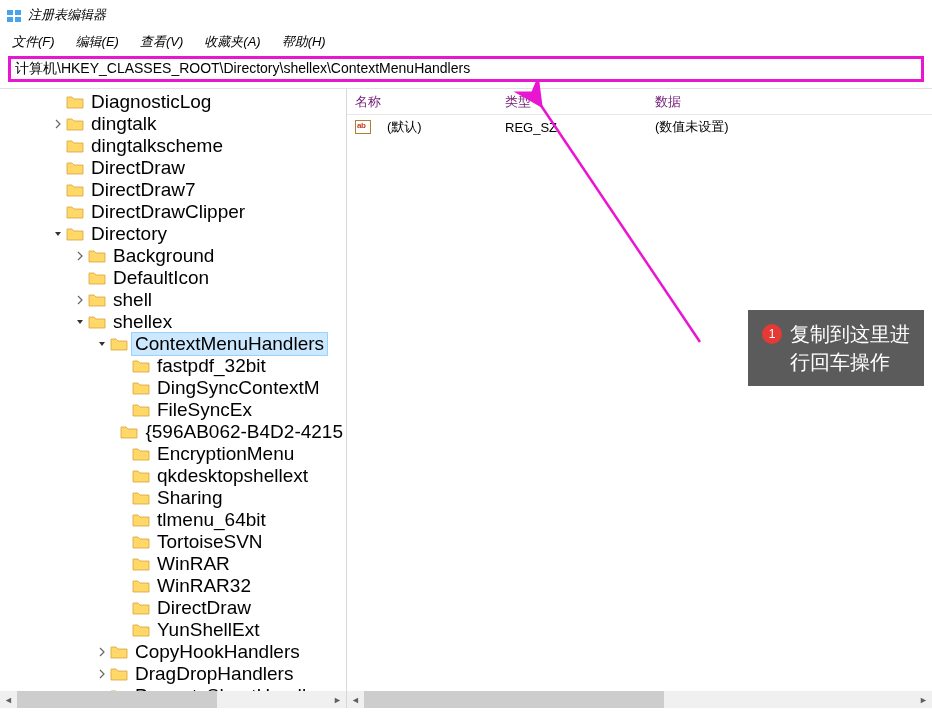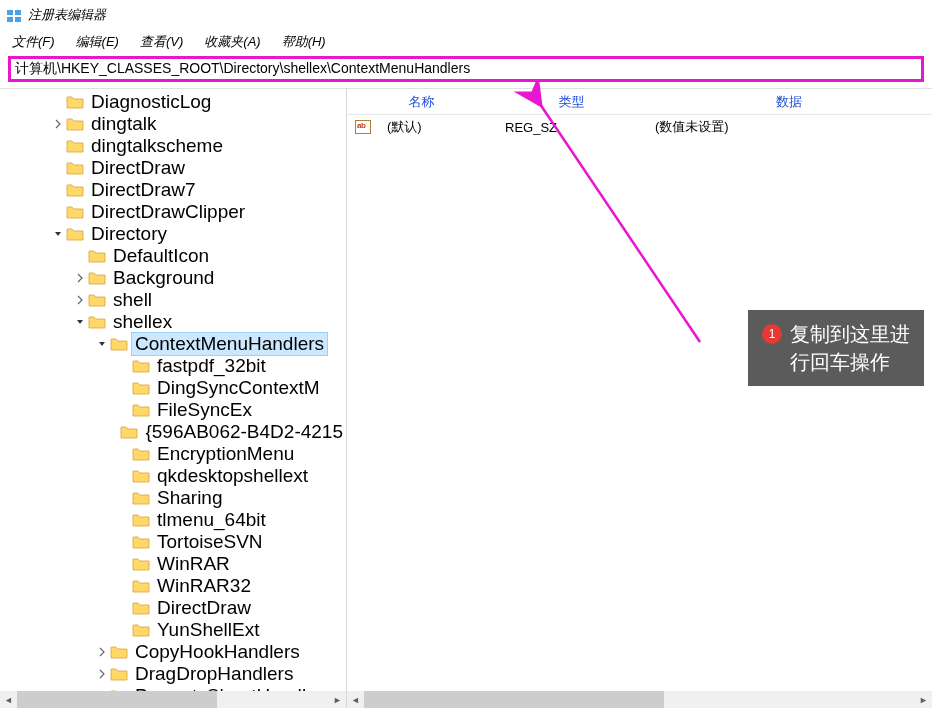--- a/index.html
+++ b/index.html
@@ -10,21 +10,21 @@
 .menubar { height: 24px; display: flex; align-items: center; padding-left: 6px; gap: 9px; font-size: 13px; font-style: italic; }
 .menubar span { padding: 2px 6px; cursor: pointer; }
 .addressbar-wrap { border: 3px solid #e815d1; padding: 2px 4px; margin: 2px 8px 6px 8px; background: #fff; position: relative; z-index: 3; }
 .addressbar { width: 100%; border: none; outline: none; font-size: 14px; font-family: inherit; }
 .main { display: flex; height: calc(728px - 30px - 24px - 34px - 20px); border-top: 1px solid #e0e0e0; }
 .tree { width: 346px; overflow: hidden; position: relative; }
 .tree-inner { padding-top: 2px; }
 .divider { width: 1px; background: #d8d8d8; }
 .listpane { flex: 1; position: relative; }
 .listheader { display: flex; height: 26px; border-bottom: 1px solid #e8e8e8; }
-.listheader .col { padding: 4px 8px; font-size: 13px; color: #1d4ed8; border-right: 1px solid transparent; text-align: center; }
+.listheader .col { padding: 4px 8px; font-size: 13px; color: #701a75; border-right: 1px solid transparent; }
 .col-name { width: 150px; }
 .col-type { width: 150px; }
 .col-data { flex: 1; }
 .listrow { display: flex; height: 22px; align-items: center; padding-top: 2px; }
 .listrow .cell { padding: 2px 8px; font-size: 13px; display: flex; align-items: center; gap: 16px; }
 .reg-icon { width: 16px; height: 14px; border: 1px solid #b08030; background: #fff; display: inline-flex; align-items: center; justify-content: center; font-size: 8px; color: #c04020; font-weight: bold; position: relative; }
 .reg-icon::before { content: "ab"; position: absolute; top: 0; left: 1px; font-size: 8px; color: #c04020; letter-spacing: -0.5px; }
 .tree-row { display: flex; align-items: center; height: 22px; font-size: 19px; cursor: pointer; white-space: nowrap; }
 .tree-row.selected .label-text { background: #cce8ff; outline: 1px solid #99d1ff; }
 .label-text { padding: 0 3px; }
@@ -151,43 +151,43 @@
           <span class="folder">
             <svg width="18" height="14" viewBox="0 0 18 14">
               <path d="M1 2 L6 2 L8 4 L17 4 L17 13 L1 13 Z" fill="#ffd868" stroke="#d9a23a" stroke-width="0.8"></path>
               <path d="M1 2 L6 2 L7 3 L1 3 Z" fill="#f0c050"></path>
             </svg>
           </span>
           <span class="label-text">Directory</span>
         </div>
         <div class="tree-row">
           <span class="indent" style="width: 72px;"></span>
+          <span class="expander">
+            <svg width="10" height="10" viewBox="0 0 10 10">
+              <path d="M3 1 L7 5 L3 9" fill="none" stroke="#666" stroke-width="1.2"></path>
+            </svg>
+          </span>
+          <span class="folder">
+            <svg width="18" height="14" viewBox="0 0 18 14">
+              <path d="M1 2 L6 2 L8 4 L17 4 L17 13 L1 13 Z" fill="#ffd868" stroke="#d9a23a" stroke-width="0.8"></path>
+              <path d="M1 2 L6 2 L7 3 L1 3 Z" fill="#f0c050"></path>
+            </svg>
+          </span>
+          <span class="label-text">Background</span>
+        </div>
+        <div class="tree-row">
+          <span class="indent" style="width: 72px;"></span>
           <span class="expander hidden"></span>
           <span class="folder">
             <svg width="18" height="14" viewBox="0 0 18 14">
               <path d="M1 2 L6 2 L8 4 L17 4 L17 13 L1 13 Z" fill="#ffd868" stroke="#d9a23a" stroke-width="0.8"></path>
               <path d="M1 2 L6 2 L7 3 L1 3 Z" fill="#f0c050"></path>
             </svg>
           </span>
           <span class="label-text">DefaultIcon</span>
-        </div>
-        <div class="tree-row">
-          <span class="indent" style="width: 72px;"></span>
-          <span class="expander">
-            <svg width="10" height="10" viewBox="0 0 10 10">
-              <path d="M3 1 L7 5 L3 9" fill="none" stroke="#666" stroke-width="1.2"></path>
-            </svg>
-          </span>
-          <span class="folder">
-            <svg width="18" height="14" viewBox="0 0 18 14">
-              <path d="M1 2 L6 2 L8 4 L17 4 L17 13 L1 13 Z" fill="#ffd868" stroke="#d9a23a" stroke-width="0.8"></path>
-              <path d="M1 2 L6 2 L7 3 L1 3 Z" fill="#f0c050"></path>
-            </svg>
-          </span>
-          <span class="label-text">Background</span>
         </div>
         <div class="tree-row">
           <span class="indent" style="width: 72px;"></span>
           <span class="expander">
             <svg width="10" height="10" viewBox="0 0 10 10">
               <path d="M3 1 L7 5 L3 9" fill="none" stroke="#666" stroke-width="1.2"></path>
             </svg>
           </span>
           <span class="folder">
             <svg width="18" height="14" viewBox="0 0 18 14">

